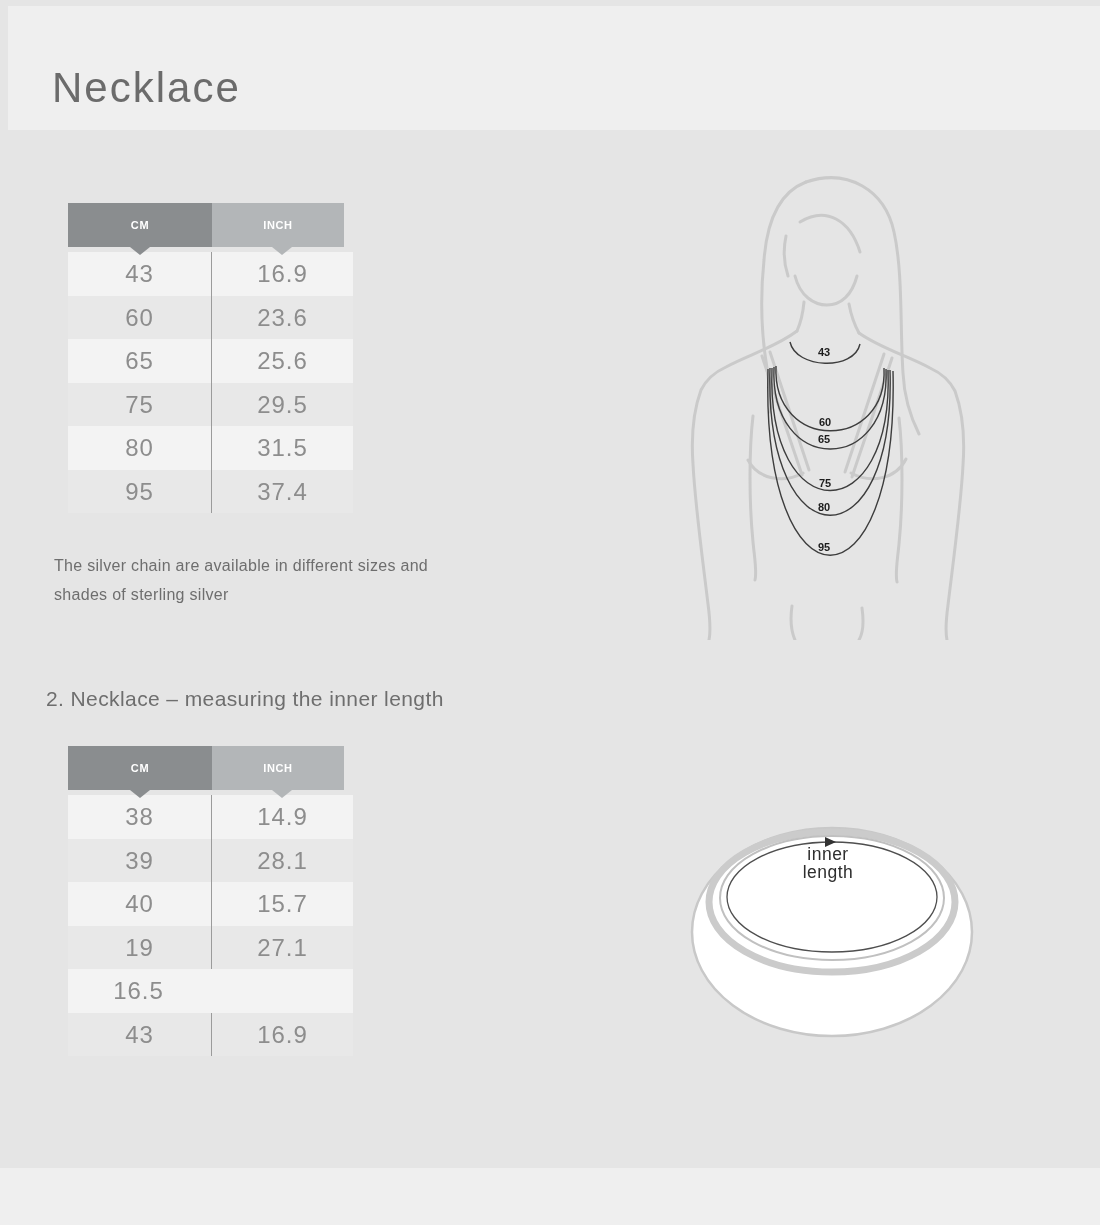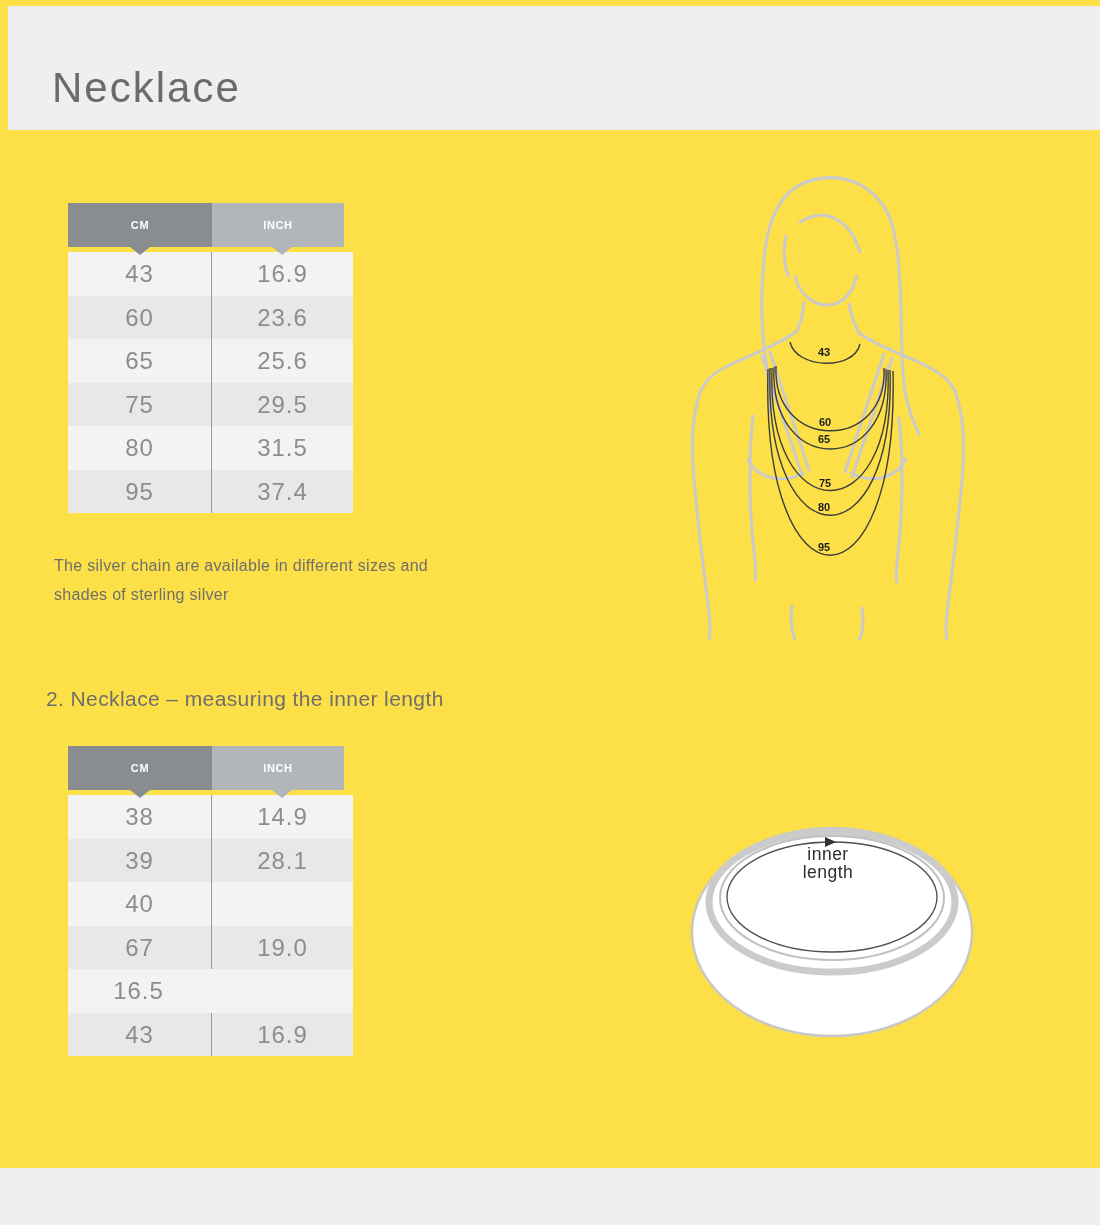--- a/index.html
+++ b/index.html
@@ -1,18 +1,18 @@
 <!DOCTYPE html>
 <html><head>
 <meta charset="utf-8">
 <style>
   html,body{margin:0;padding:0;background:#ffffff;}
   .page{
     position:relative;width:1100px;height:1225px;overflow:hidden;
-    background:#fde047;font-family:"Liberation Sans",sans-serif;
+    background:#e5e5e5;font-family:"Liberation Sans",sans-serif;
   }
   .band{position:absolute;background:#efefef;}
   .header-band{left:8px;top:6px;right:0;height:124px;}
   .footer-band{left:0;top:1168px;width:100%;height:57px;}
   .page-title{
     position:absolute;left:44px;top:58px;margin:0;
     font-size:42px;font-weight:400;letter-spacing:2px;color:#6b6b6b;
   }
   .sec-heading{
     position:absolute;left:46px;margin:0;
@@ -159,24 +159,25 @@
       <div class="trow">
         <div class="tcell tcell-cm">38</div>
         <div class="tcell tcell-inch">14.9</div>
       </div>
       <div class="trow">
         <div class="tcell tcell-cm">39</div>
         <div class="tcell tcell-inch">28.1</div>
       </div>
       <div class="trow">
         <div class="tcell tcell-cm">40</div>
+        <div class="tcell tcell-inch">15.7</div>
       </div>
       <div class="trow">
-        <div class="tcell tcell-cm">67</div>
-        <div class="tcell tcell-inch">19.0</div>
+        <div class="tcell tcell-cm">19</div>
+        <div class="tcell tcell-inch">27.1</div>
       </div>
       <div class="trow">
         <div class="tcell tcell-inch">16.5</div>
       </div>
       <div class="trow">
         <div class="tcell tcell-cm">43</div>
         <div class="tcell tcell-inch">16.9</div>
       </div>
     </div>
   </div>

